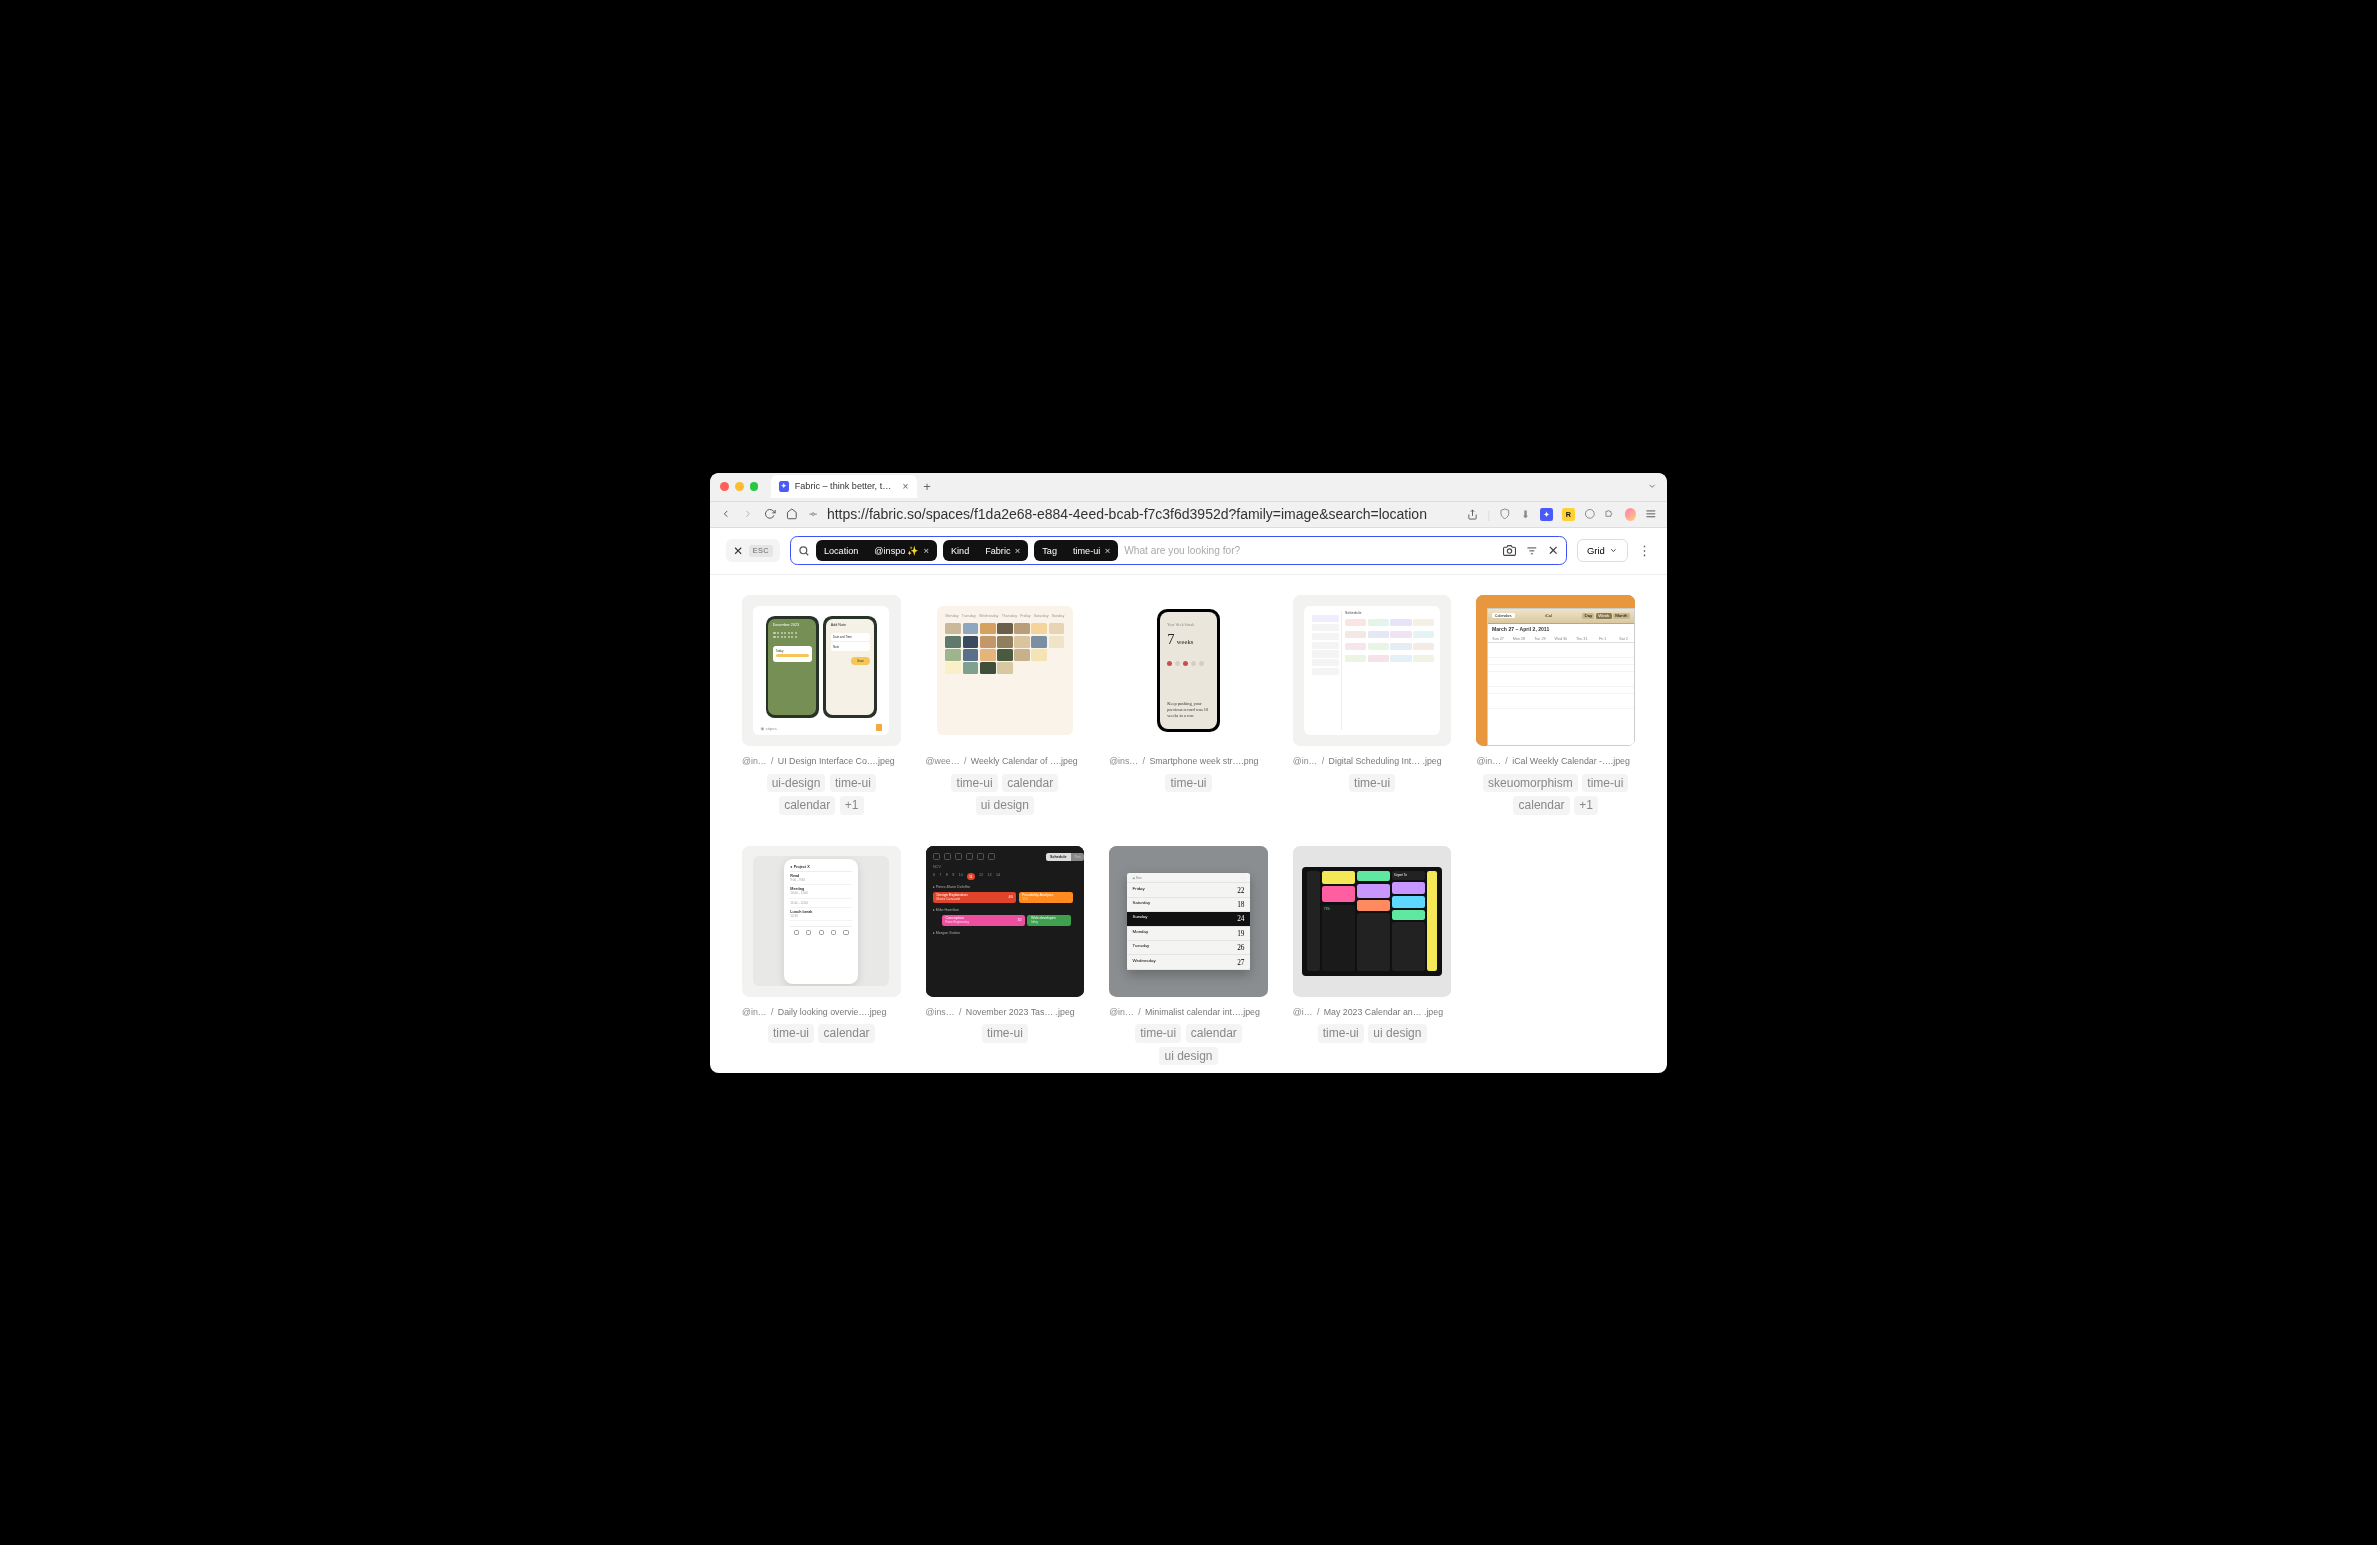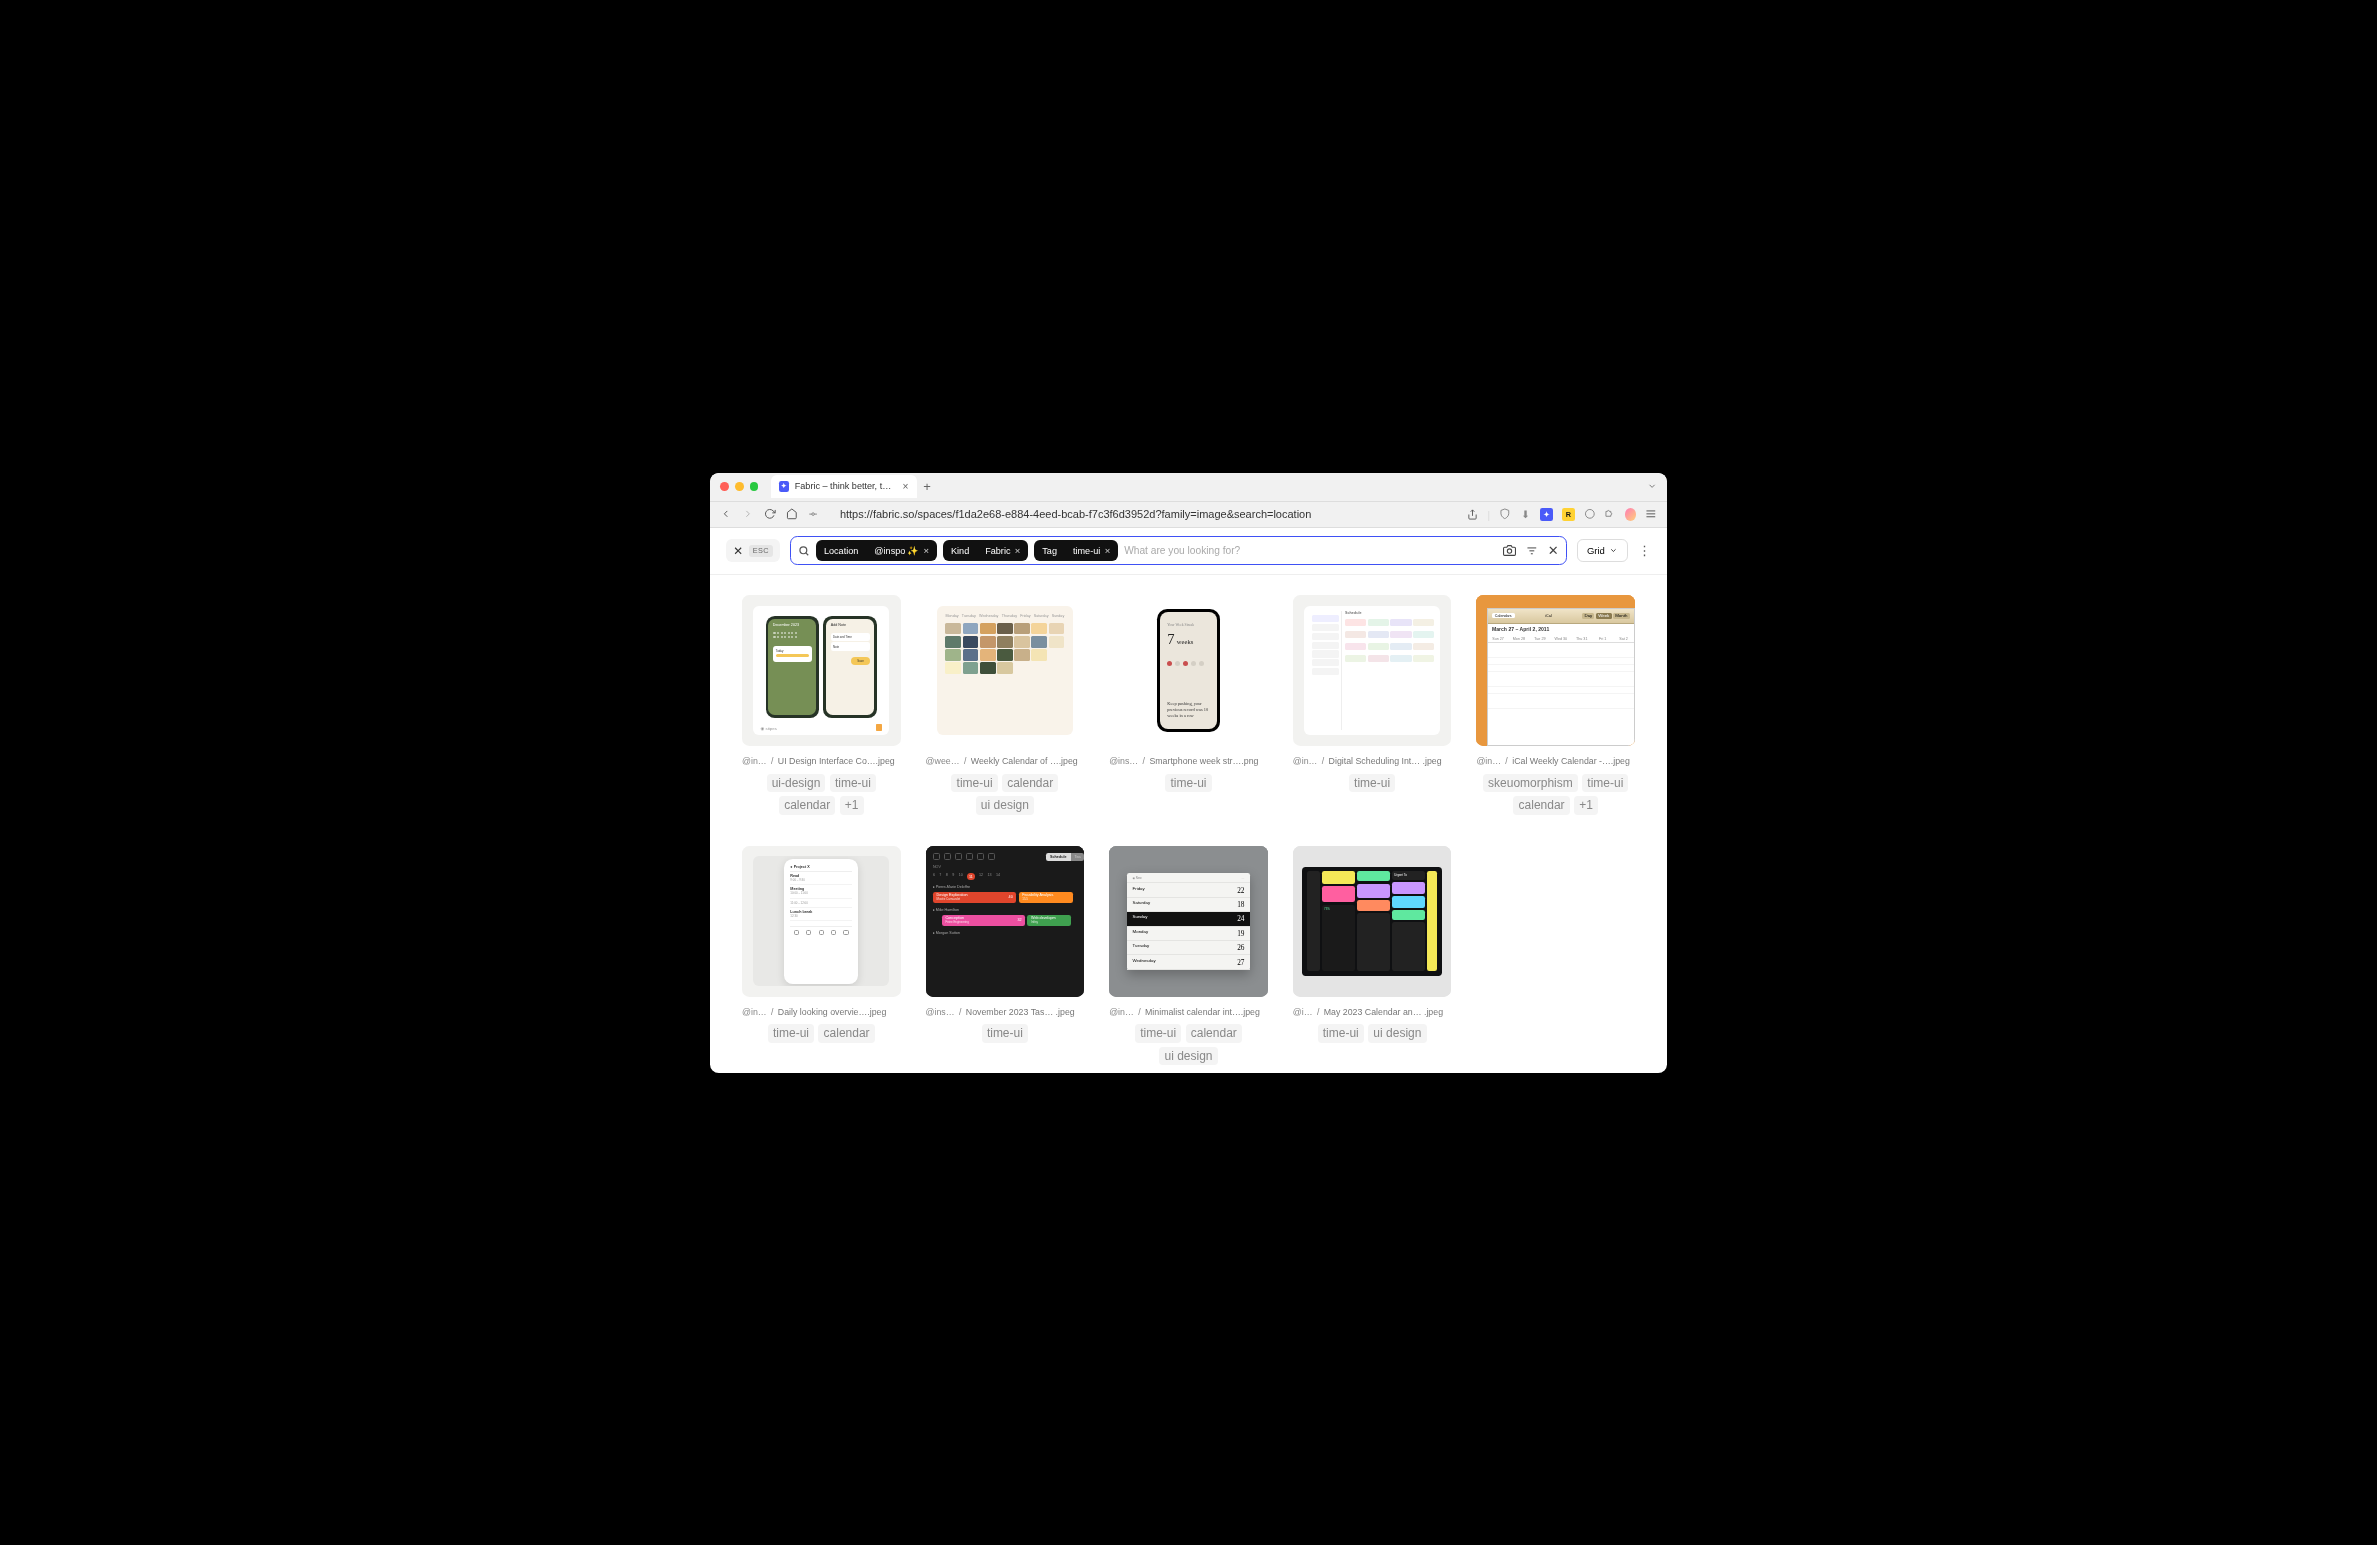--- a/index.html
+++ b/index.html
@@ -16,21 +16,21 @@
 .tab .title{white-space:nowrap;overflow:hidden;text-overflow:ellipsis;flex:1}
 .tab .x{color:#666;font-size:10.2px;padding:0 1.5px;cursor:pointer}
 .newtab{margin-left:5.9px;color:#666;font-size:13px;cursor:pointer}
 .chev{position:absolute;right:10.2px;color:#666}
 
 
 .toolbar{height:26px;background:#f1f1f1;border-bottom:0.7px solid #ddd;display:flex;align-items:center;padding:0 10.2px;gap:10.2px}
 .toolbar .nav{display:flex;gap:10.2px;color:#888}
 .toolbar .nav svg{width:11.7px;height:11.7px}
 .toolbar .btn{color:#555;cursor:pointer;display:flex;align-items:center}
-.url{flex:1;display:flex;align-items:center;gap:22px;font-size:11px;color:#333}
+.url{flex:1;display:flex;align-items:center;gap:9px;font-size:14px;color:#333}
 .url .lock{color:#777;font-size:8.8px}
 .url-text{flex:1;white-space:nowrap;overflow:hidden}
 .toolbar-right{display:flex;gap:8.8px;align-items:center;color:#555}
 .toolbar-right .ic{width:11.7px;height:11.7px;display:flex;align-items:center;justify-content:center;font-size:10.2px}
 .ic-sq{width:13px;height:13px;border-radius:2.2px;display:flex;align-items:center;justify-content:center;font-size:7.3px;font-weight:700;color:#fff}
 
 
 .appbar{height:47px;border-bottom:0.7px solid #eee;display:flex;align-items:center;padding:0 16px;gap:10.2px}
 .close-search{display:flex;align-items:center;gap:5.9px;background:#f4f4f4;border-radius:5.9px;padding:4.4px 7.3px;cursor:pointer}
 .close-search .x{font-size:11.7px;color:#333}
@@ -120,21 +120,21 @@
 .c7 .tb{display:flex;gap:3.7px;align-items:center;margin-bottom:4.4px}
 .c7 .tb span{width:7.3px;height:7.3px;border:0.7px solid #555;border-radius:1.5px;display:inline-block}
 .c7 .pill{position:absolute;right:0;top:7.3px;display:flex}
 .c7 .pill b{background:#ddd;color:#222;padding:2.2px 4.4px;font-size:3.7px;border-radius:2.2px 0 0 2.2px}
 .c7 .pill i{background:#888;padding:2.2px 3.7px;border-radius:0 2.2px 2.2px 0;font-style:normal;font-size:3.7px}
 .c7 .days{display:flex;gap:4.4px;margin:4.4px 0;font-size:3.7px;color:#888}
 .c7 .days .cur{color:#fff;background:#e0452c;border-radius:50%;width:7.3px;height:7.3px;display:inline-flex;align-items:center;justify-content:center}
 .c7 .bar{height:11.7px;border-radius:2.2px;margin:2.9px 0;padding:2.2px 3.7px;font-size:3.7px;color:#fff;display:flex;justify-content:space-between;align-items:center}
 
 
-.c8 .th-inner{background:#8b8e90;display:flex;justify-content:center;align-items:center;width:100%;height:100%;border-radius:0}
+.c8 .th-inner{background:#8b8e90;display:flex;justify-content:center;align-items:center;width:100%;height:100%;border-radius:16px}
 .c8 .panel{width:78%;background:#f4f4f2;border-radius:2.2px;font-size:4.4px;box-shadow:0 4.4px 11.7px rgba(0,0,0,.25)}
 .c8 .r{display:flex;justify-content:space-between;padding:2.2px 5.9px;border-bottom:0.7px solid #e4e4e2}
 .c8 .r .n{font-size:7.3px;font-family:Georgia,serif}
 .c8 .r.sel{background:#111;color:#fff}
 
 
 .c9 .th-inner{background:#e4e4e4;display:flex;justify-content:center;align-items:center;width:100%;height:100%;border-radius:7.3px}
 .c9 .dash{width:88%;height:72%;background:#0f1012;border-radius:3.7px;padding:4.4px;display:grid;grid-template-columns:13px 1fr 1fr 1fr 10.2px;gap:2.2px}
 .c9 .col{display:flex;flex-direction:column;gap:2.2px}
 .c9 .blk{border-radius:2.2px;padding:2.2px;font-size:2.9px;color:#111}

